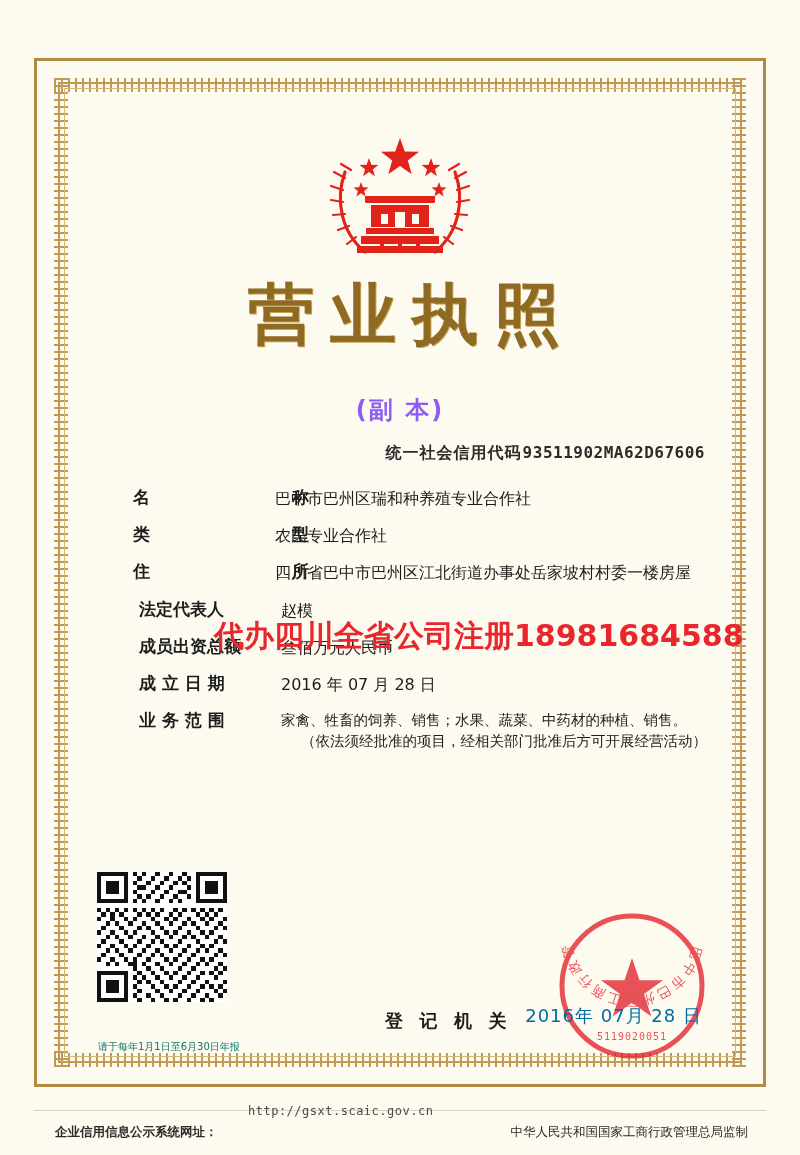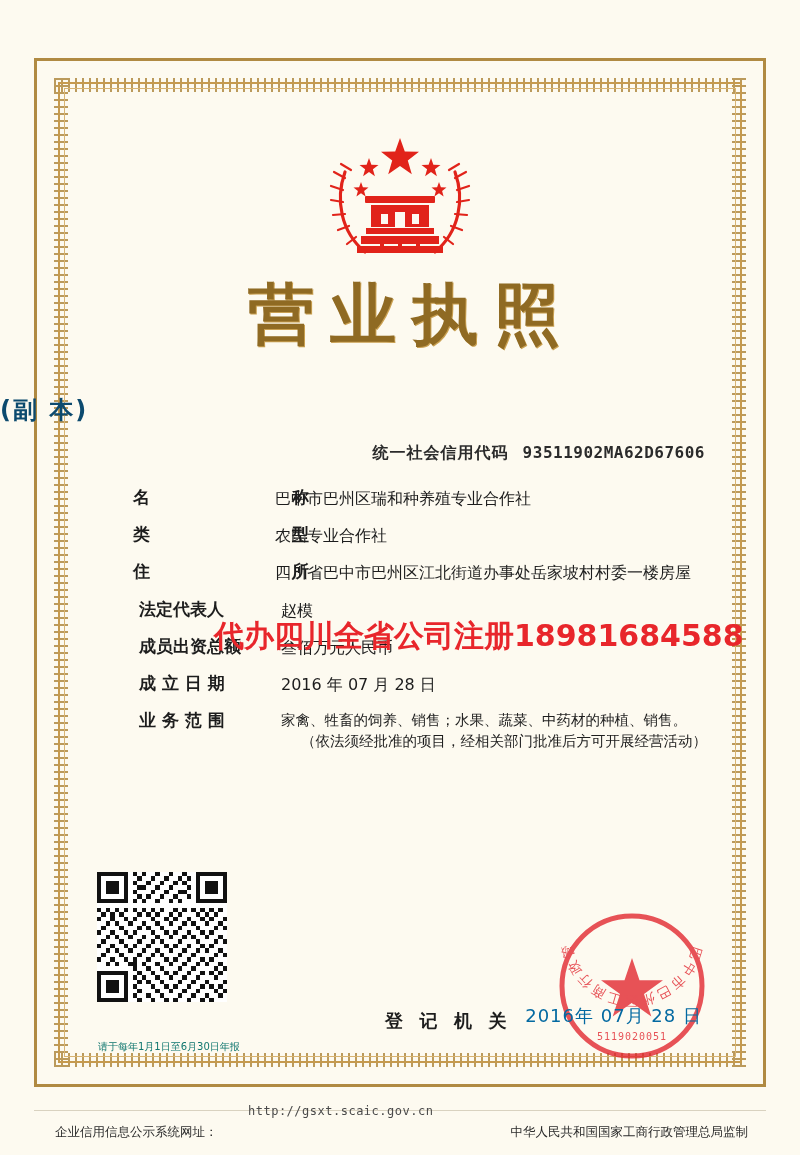--- a/index.html
+++ b/index.html
@@ -93,44 +93,44 @@
     color: #8f6a23;
     text-shadow: 1px 1px 0 #c9a052;
     line-height: 1;
     padding-left: 12px;
   }
   .subtitle {
     position: absolute;
     top: 394px;
     left: 0;
     width: 100%;
-    text-align: left;
+    text-align: center;
     font-family: "DejaVu Sans", "Liberation Sans", sans-serif;
     font-size: 24px;
     font-weight: bold;
-    color: #0c4a6e;
+    color: #8b5cf6;
     letter-spacing: 2px;
   }
 
   
   .credit-code {
     position: absolute;
     top: 443px;
     right: 95px;
     font-family: "DejaVu Sans", "Liberation Sans", sans-serif;
     font-size: 16px;
     font-weight: bold;
     color: #2b2b2b;
     letter-spacing: 1px;
   }
   .credit-code .code-val {
     font-family: "DejaVu Sans Mono", monospace;
     font-size: 16px;
     letter-spacing: 0.5px;
-    margin-left: 14px;
+    margin-left: 1px;
   }
 
   
   .fields {
     position: absolute;
     top: 486px;
     left: 133px;
     right: 90px;
   }
   .row {
@@ -238,20 +238,21 @@
     color: #4a4a4a;
     letter-spacing: 0.5px;
   }
   .footer-left {
     position: absolute;
     left: 55px;
     top: 1124px;
     font-family: "DejaVu Sans", "Liberation Sans", sans-serif;
     font-size: 12.5px;
     color: #2b2b2b;
+    font-weight: bold;
   }
   .footer-right {
     position: absolute;
     right: 52px;
     top: 1124px;
     font-family: "DejaVu Sans", "Liberation Sans", sans-serif;
     font-size: 12.5px;
     color: #2b2b2b;
   }
   .footer-sep {

